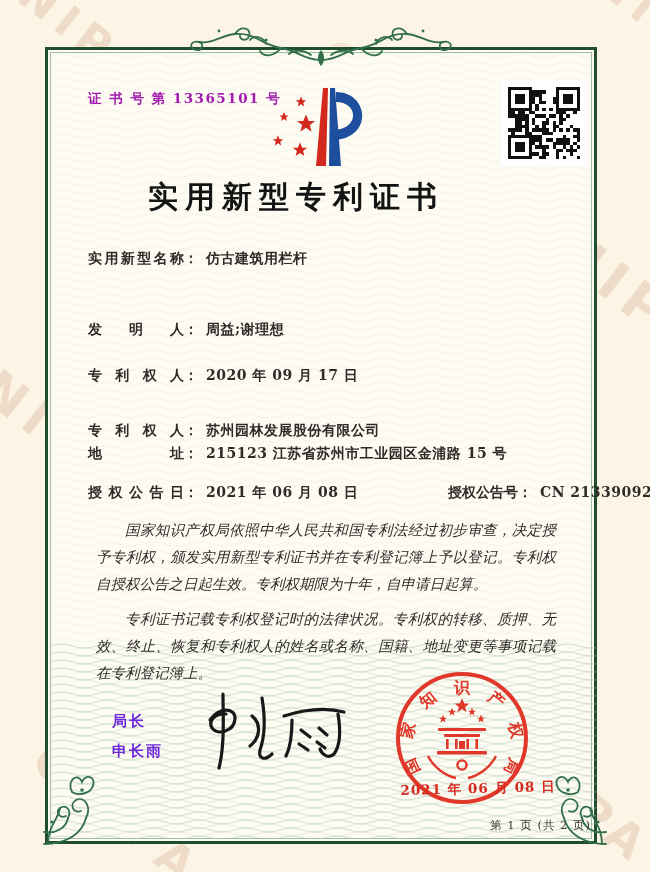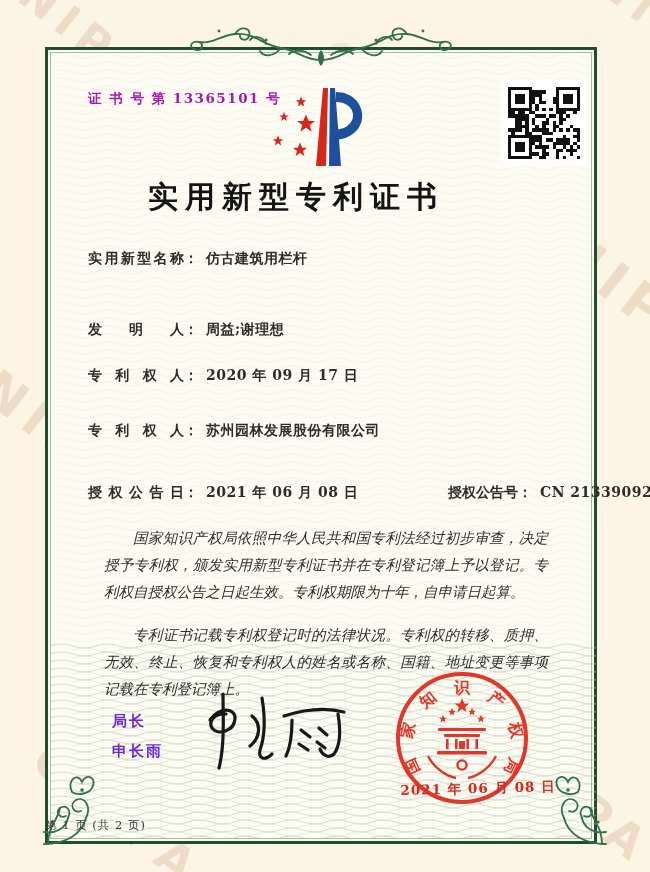--- a/index.html
+++ b/index.html
@@ -16,26 +16,26 @@
   .certno{position:absolute;left:88px;top:90px;font-size:13.5px;letter-spacing:1.5px;color:#a21caf;font-weight:600;}
   .title{position:absolute;left:0;top:177px;width:592px;text-align:center;
         font-size:30px;font-weight:bold;letter-spacing:7px;color:#141414;}
   .row{position:absolute;left:88px;font-size:14px;color:#2e2b28;font-weight:600;white-space:nowrap;}
   .lbl{display:inline-block;width:96px;text-align:justify;text-align-last:justify;vertical-align:top;}
   .colon{display:inline-block;margin-right:8px;}
   .val{letter-spacing:0.5px;text-align:right;}
   .grant2{position:absolute;left:360px;top:0;}
   .body{position:absolute;left:88px;top:509px;width:476px;font-size:14.5px;line-height:27px;
         color:#2e2b28;text-align:justify;font-style:italic;}
-  .body p{margin:16px;text-indent:2em;}
+  .body p{margin:8px;text-indent:2em;}
   .sig-block{position:absolute;left:112px;top:706px;font-family:"DejaVu Sans","Liberation Sans",sans-serif;
         font-size:15px;font-weight:bold;color:#6d28d9;line-height:30px;letter-spacing:2px;}
   .seal-date{position:absolute;left:398px;top:780px;width:160px;text-align:center;
         color:#d5281f;font-size:13.5px;font-weight:bold;transform:rotate(-1.5deg);letter-spacing:1px;white-space:nowrap;}
-  .footer{position:absolute;left:45px;top:818px;width:546px;text-align:left;
+  .footer{position:absolute;left:45px;top:818px;width:546px;text-align:right;
         font-size:11.5px;color:#3a3733;letter-spacing:1px;}
   .qr-patch{position:absolute;left:501px;top:80px;width:86px;height:86px;background:#ffffff;}
   svg{display:block;}
 </style>
 </head>
 <body>
 
 <div class="page">
 
   <div class="watermark" style="left:-28px;top:-4px;font-size:44px;">CNIPA</div>
@@ -285,20 +285,23 @@
   </div>
   <div class="row" style="top:289px;margin-top:32px;">
     <span class="lbl">发明人</span><span class="colon">：</span><span class="val">周益;谢理想</span>
   </div>
   <div class="row" style="top:367px;">
     <span class="lbl">专利权人</span><span class="colon">：</span><span class="val">2020 年 09 月 17 日</span>
   </div>
   <div class="row" style="top:406px;margin-top:16px;">
     <span class="lbl">专利权人</span><span class="colon">：</span><span class="val">苏州园林发展股份有限公司</span>
   </div>
+  <div class="row" style="top:445px;">
+    <span class="lbl">地址</span><span class="colon">：</span><span class="val">215123 江苏省苏州市工业园区金浦路 15 号</span>
+  </div>
   <div class="row" style="top:484px;width:476px;">
     <span class="lbl">授权公告日</span><span class="colon">：</span><span class="val">2021 年 06 月 08 日</span>
     <span class="grant2">
       <span>授权公告号</span><span class="colon">：</span><span class="val">CN 213390920 U</span>
     </span>
   </div>
 
   <div class="body">
     <p>国家知识产权局依照中华人民共和国专利法经过初步审查，决定授予专利权，颁发实用新型专利证书并在专利登记簿上予以登记。专利权自授权公告之日起生效。专利权期限为十年，自申请日起算。</p>
     <p>专利证书记载专利权登记时的法律状况。专利权的转移、质押、无效、终止、恢复和专利权人的姓名或名称、国籍、地址变更等事项记载在专利登记簿上。</p>

